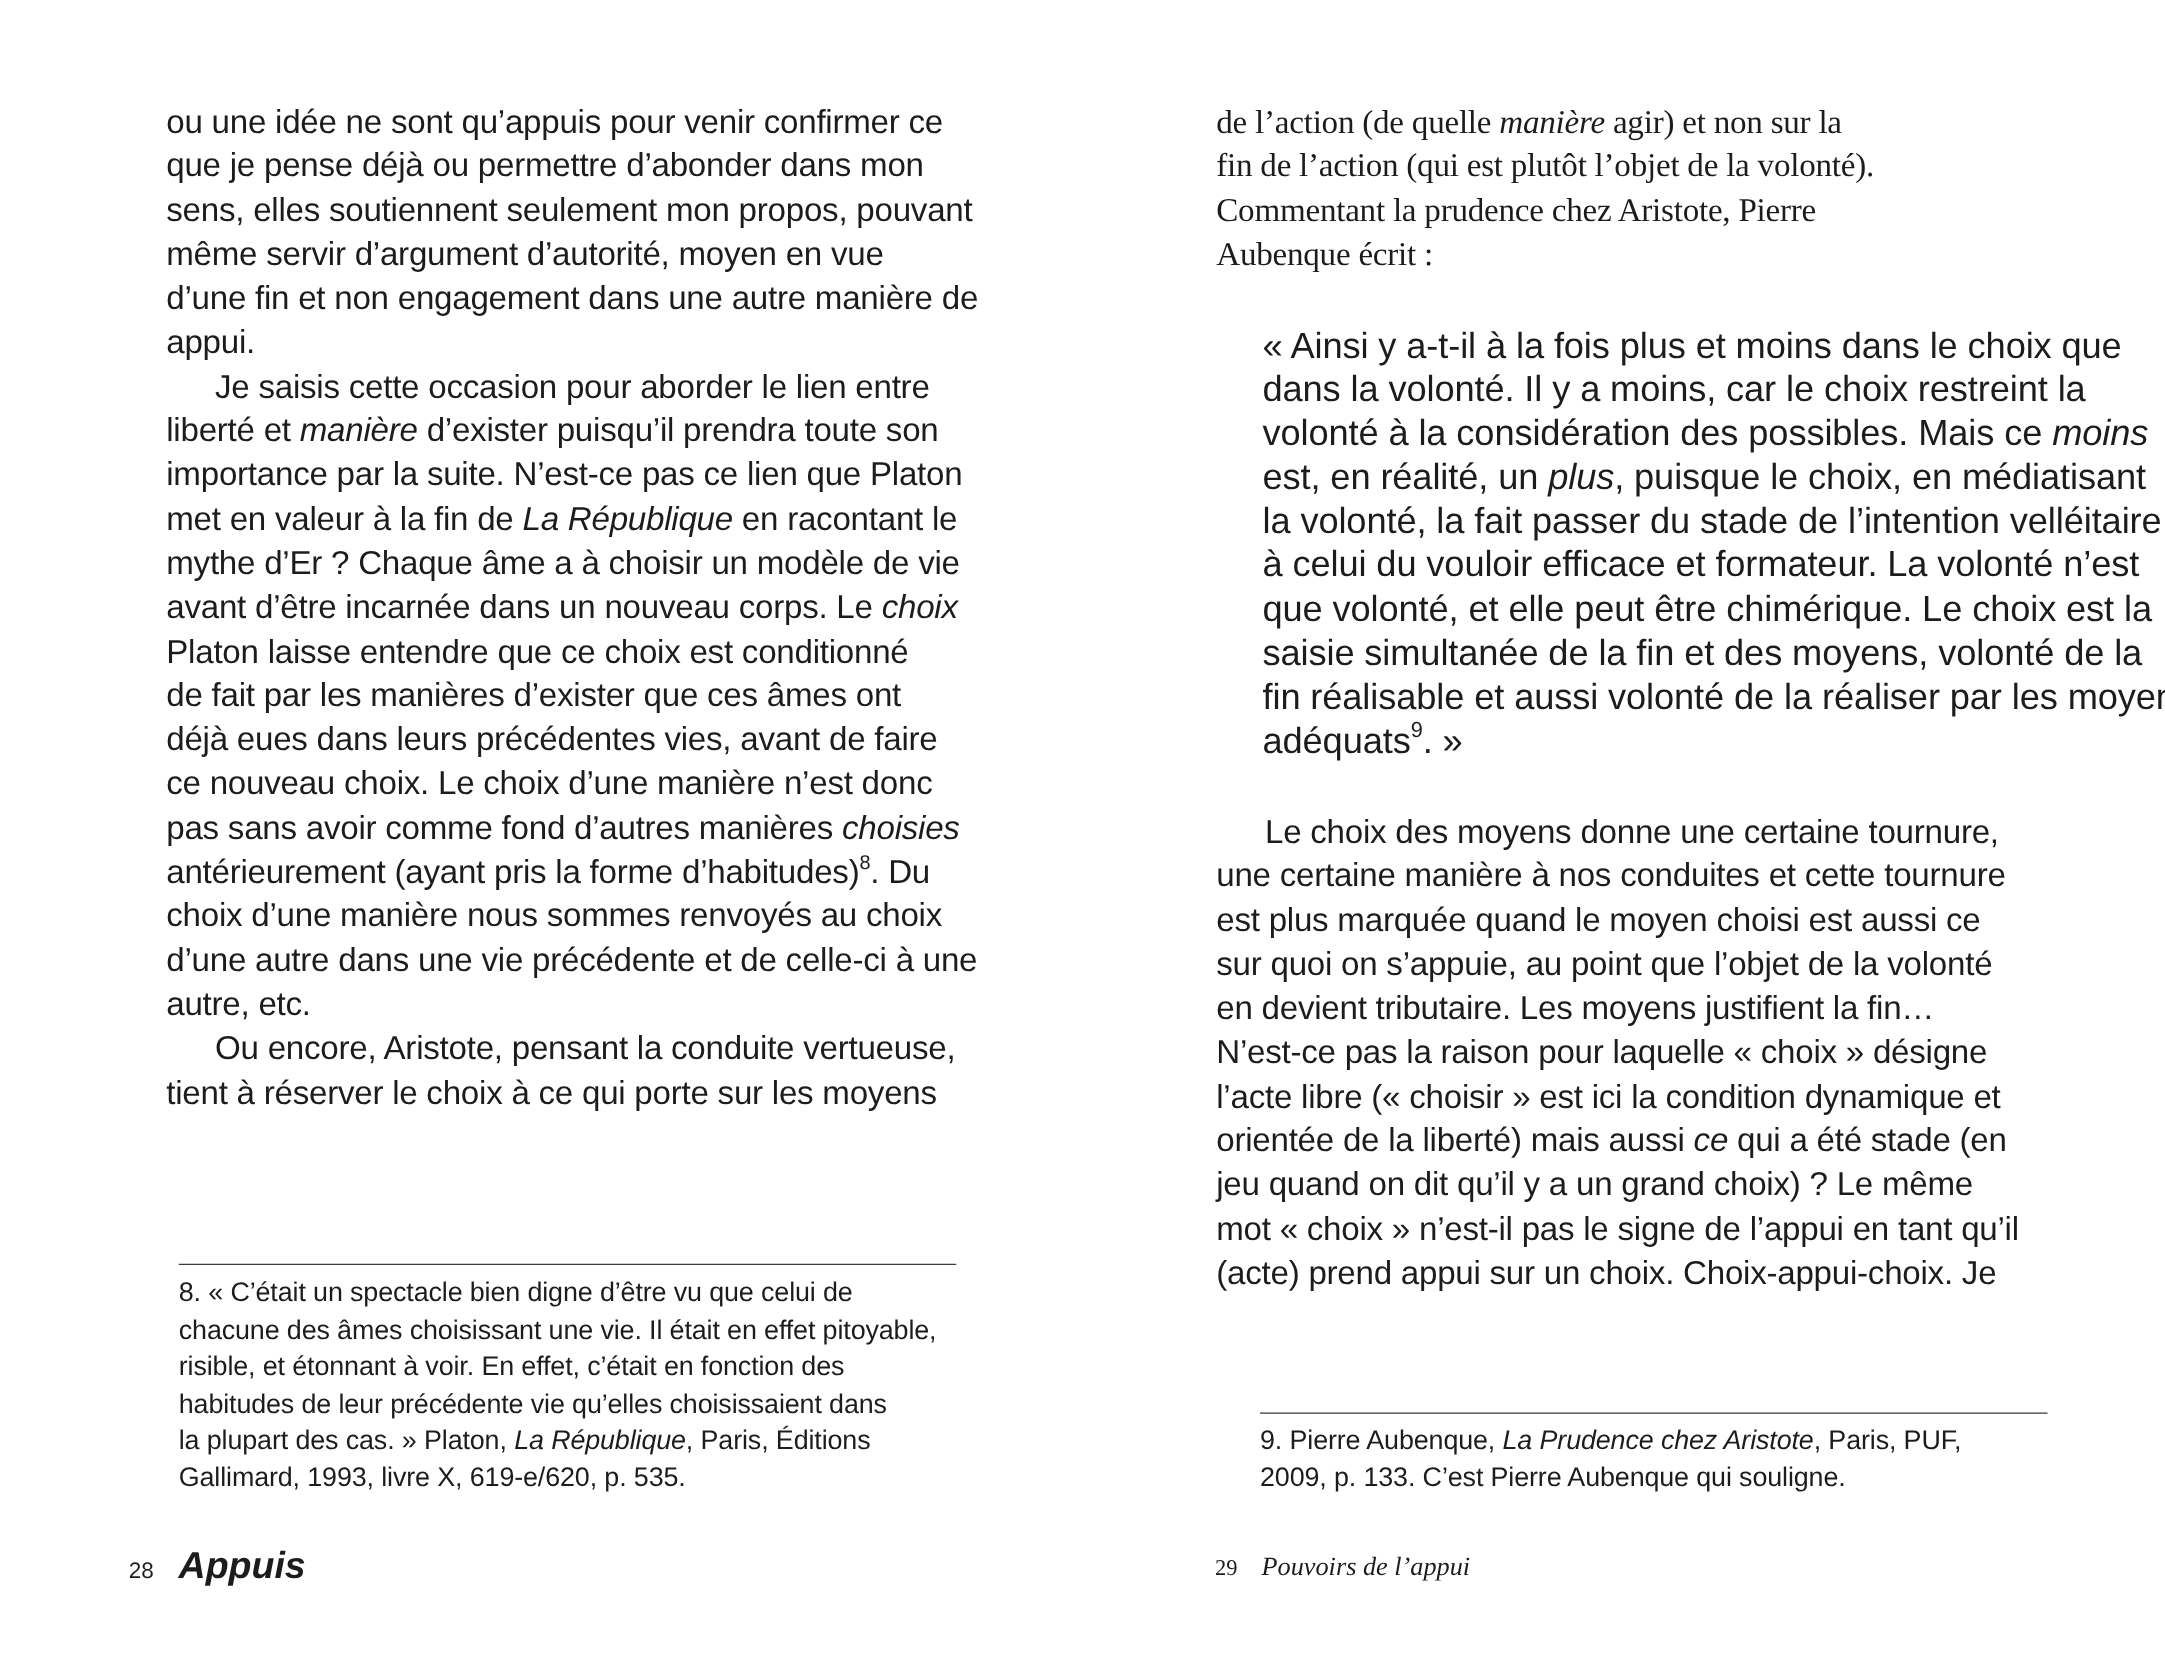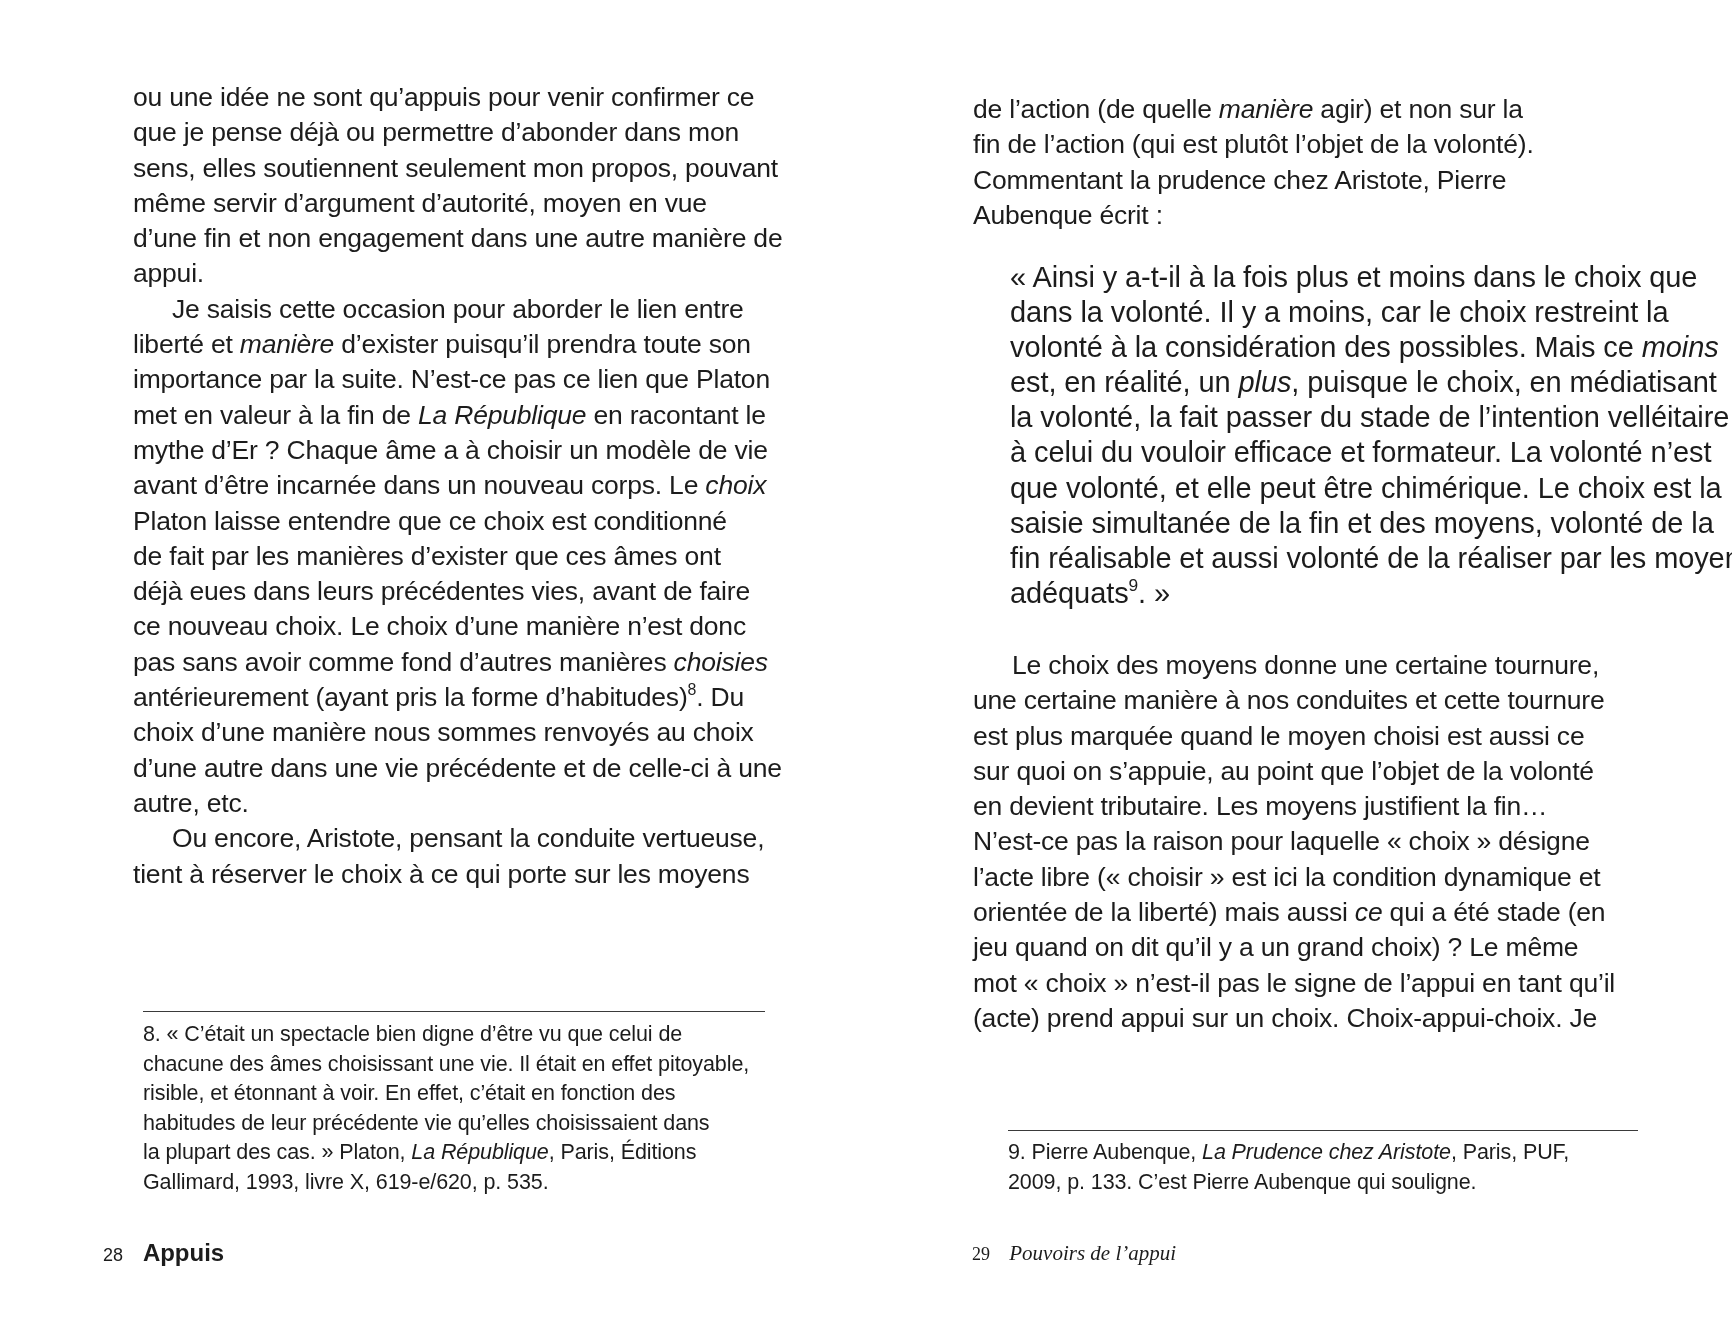--- a/index.html
+++ b/index.html
@@ -13,21 +13,21 @@
   .page.right { left: 866px; width: 866px; }
 
   .body-text {
     position: absolute;
     font-size: 26.5px;
     line-height: 35.3px;
     letter-spacing: -0.2px;
     white-space: nowrap;
   }
   .left .body-text { left: 113px; top: 80px; margin-left: 20px; }
-  .right .body-text.top { left: 107px; top: 92px; }
+  .right .body-text.top { left: 107px; top: 80px; font-family: Liberation Serif, serif; }
   .right .body-text.bottom { left: 107px; top: 648px; }
 
   .line { display: block; height: 35.3px; }
   .indent { padding-left: 39px; }
   em { font-style: italic; }
   sup { font-size: 0.6em; line-height: 0; vertical-align: 0.7em; }
 
   .quote {
     position: absolute;
     left: 144px; top: 260px;
@@ -55,21 +55,21 @@
   .left .footnote { left: 143px; top: 1020px; }
   .right .footnote { left: 142px; top: 1138px; }
 
   .folio {
     position: absolute; top: 1238px;
     font-size: 21px; line-height: 30px; white-space: nowrap;
   }
   .left .folio { left: 103px; }
   .right .folio { left: 106px; font-family: Liberation Serif, serif; }
   .folio .num { font-size: 18px; margin-right: 14px; margin-top: 48px; }
-  .left .folio .title { font-weight: bold; font-size: 24px; }
+  .left .folio .title { font-style: italic; font-weight: bold; font-size: 30px; }
   .right .folio .title { font-style: italic; font-size: 21px; }
 </style>
 </head>
 <body>
 
 <div class="page left">
   <div class="body-text">
       <span class="line">ou une idée ne sont qu’appuis pour venir confirmer ce</span>
       <span class="line">que je pense déjà ou permettre d’abonder dans mon</span>
       <span class="line">sens, elles soutiennent seulement mon propos, pouvant</span>

